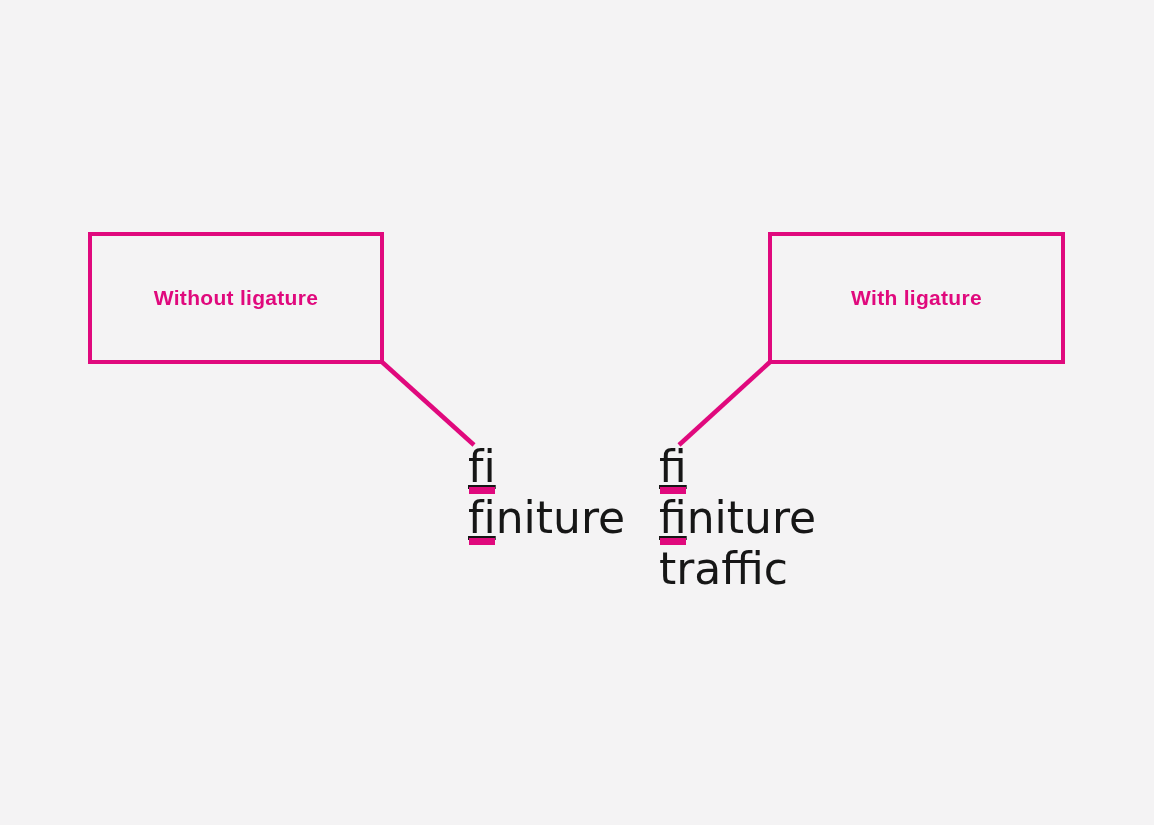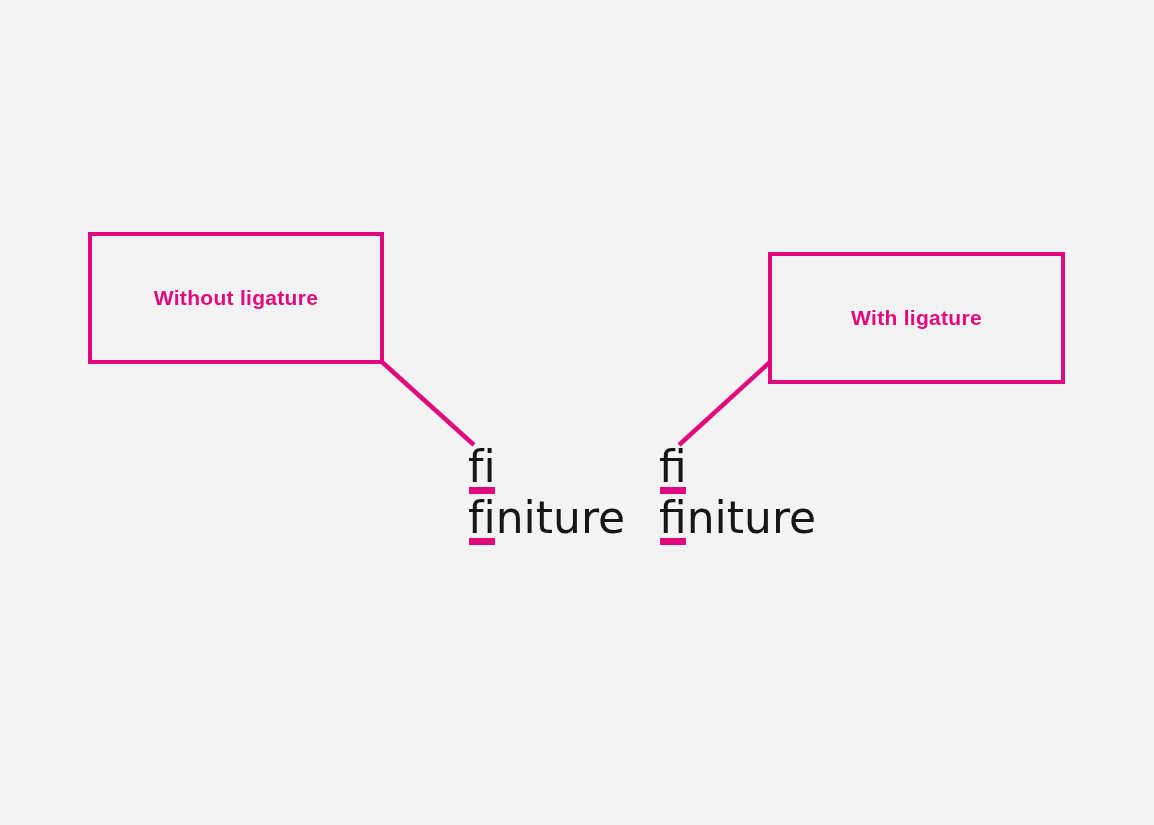--- a/index.html
+++ b/index.html
@@ -17,21 +17,21 @@
     overflow:hidden;
   }
   .label-box{
     position:absolute;
     border:4px solid var(--accent);
     box-sizing:border-box;
     display:flex;align-items:center;justify-content:center;
     background:transparent;
   }
   .box-left{left:88px;top:232px;width:296px;height:132px;}
-  .box-right{left:768px;top:232px;width:297px;height:132px;margin-top:20px;}
+  .box-right{left:768px;top:232px;width:297px;height:132px;}
   .box-label{
     color:var(--accent);
     font-weight:700;
     font-size:21px;
     letter-spacing:.3px;
   }
   .connectors{
     position:absolute;left:0;top:0;
     width:1154px;height:825px;
     pointer-events:none;
@@ -46,21 +46,21 @@
     top:441px;
     color:var(--text);
     font-family:"DejaVu Sans","Liberation Sans",sans-serif;
     font-size:44px;
     line-height:51px;
     white-space:nowrap;
   }
   .col-left{left:468px;font-variant-ligatures:none;font-feature-settings:"liga" 0,"clig" 0;}
   .col-right{left:659px;font-variant-ligatures:normal;}
   .sample-row{height:51px;}
-  .hl{position:relative;}
+  .hl{position:relative;text-decoration:underline;}
   .hl::after{
     content:"";
     position:absolute;
     left:1px;right:1px;bottom:-2px;
     height:7px;
     background:var(--accent);
   }
 </style>
 </head>
 <body>
@@ -81,15 +81,16 @@
   </svg>
 
   <div class="sample-col col-left">
     <div class="sample-row"><span></span><span class="hl">fi</span><span></span></div>
     <div class="sample-row"><span></span><span class="hl">fi</span><span>niture</span></div>
   </div>
 
   <div class="sample-col col-right">
     <div class="sample-row"><span></span><span class="hl">fi</span><span></span></div>
     <div class="sample-row"><span></span><span class="hl">fi</span><span>niture</span></div>
+    <div class="sample-row"><span>traf</span><span class="hl">fi</span><span>c</span></div>
   </div>
 
 </div>
 
 </body></html>

